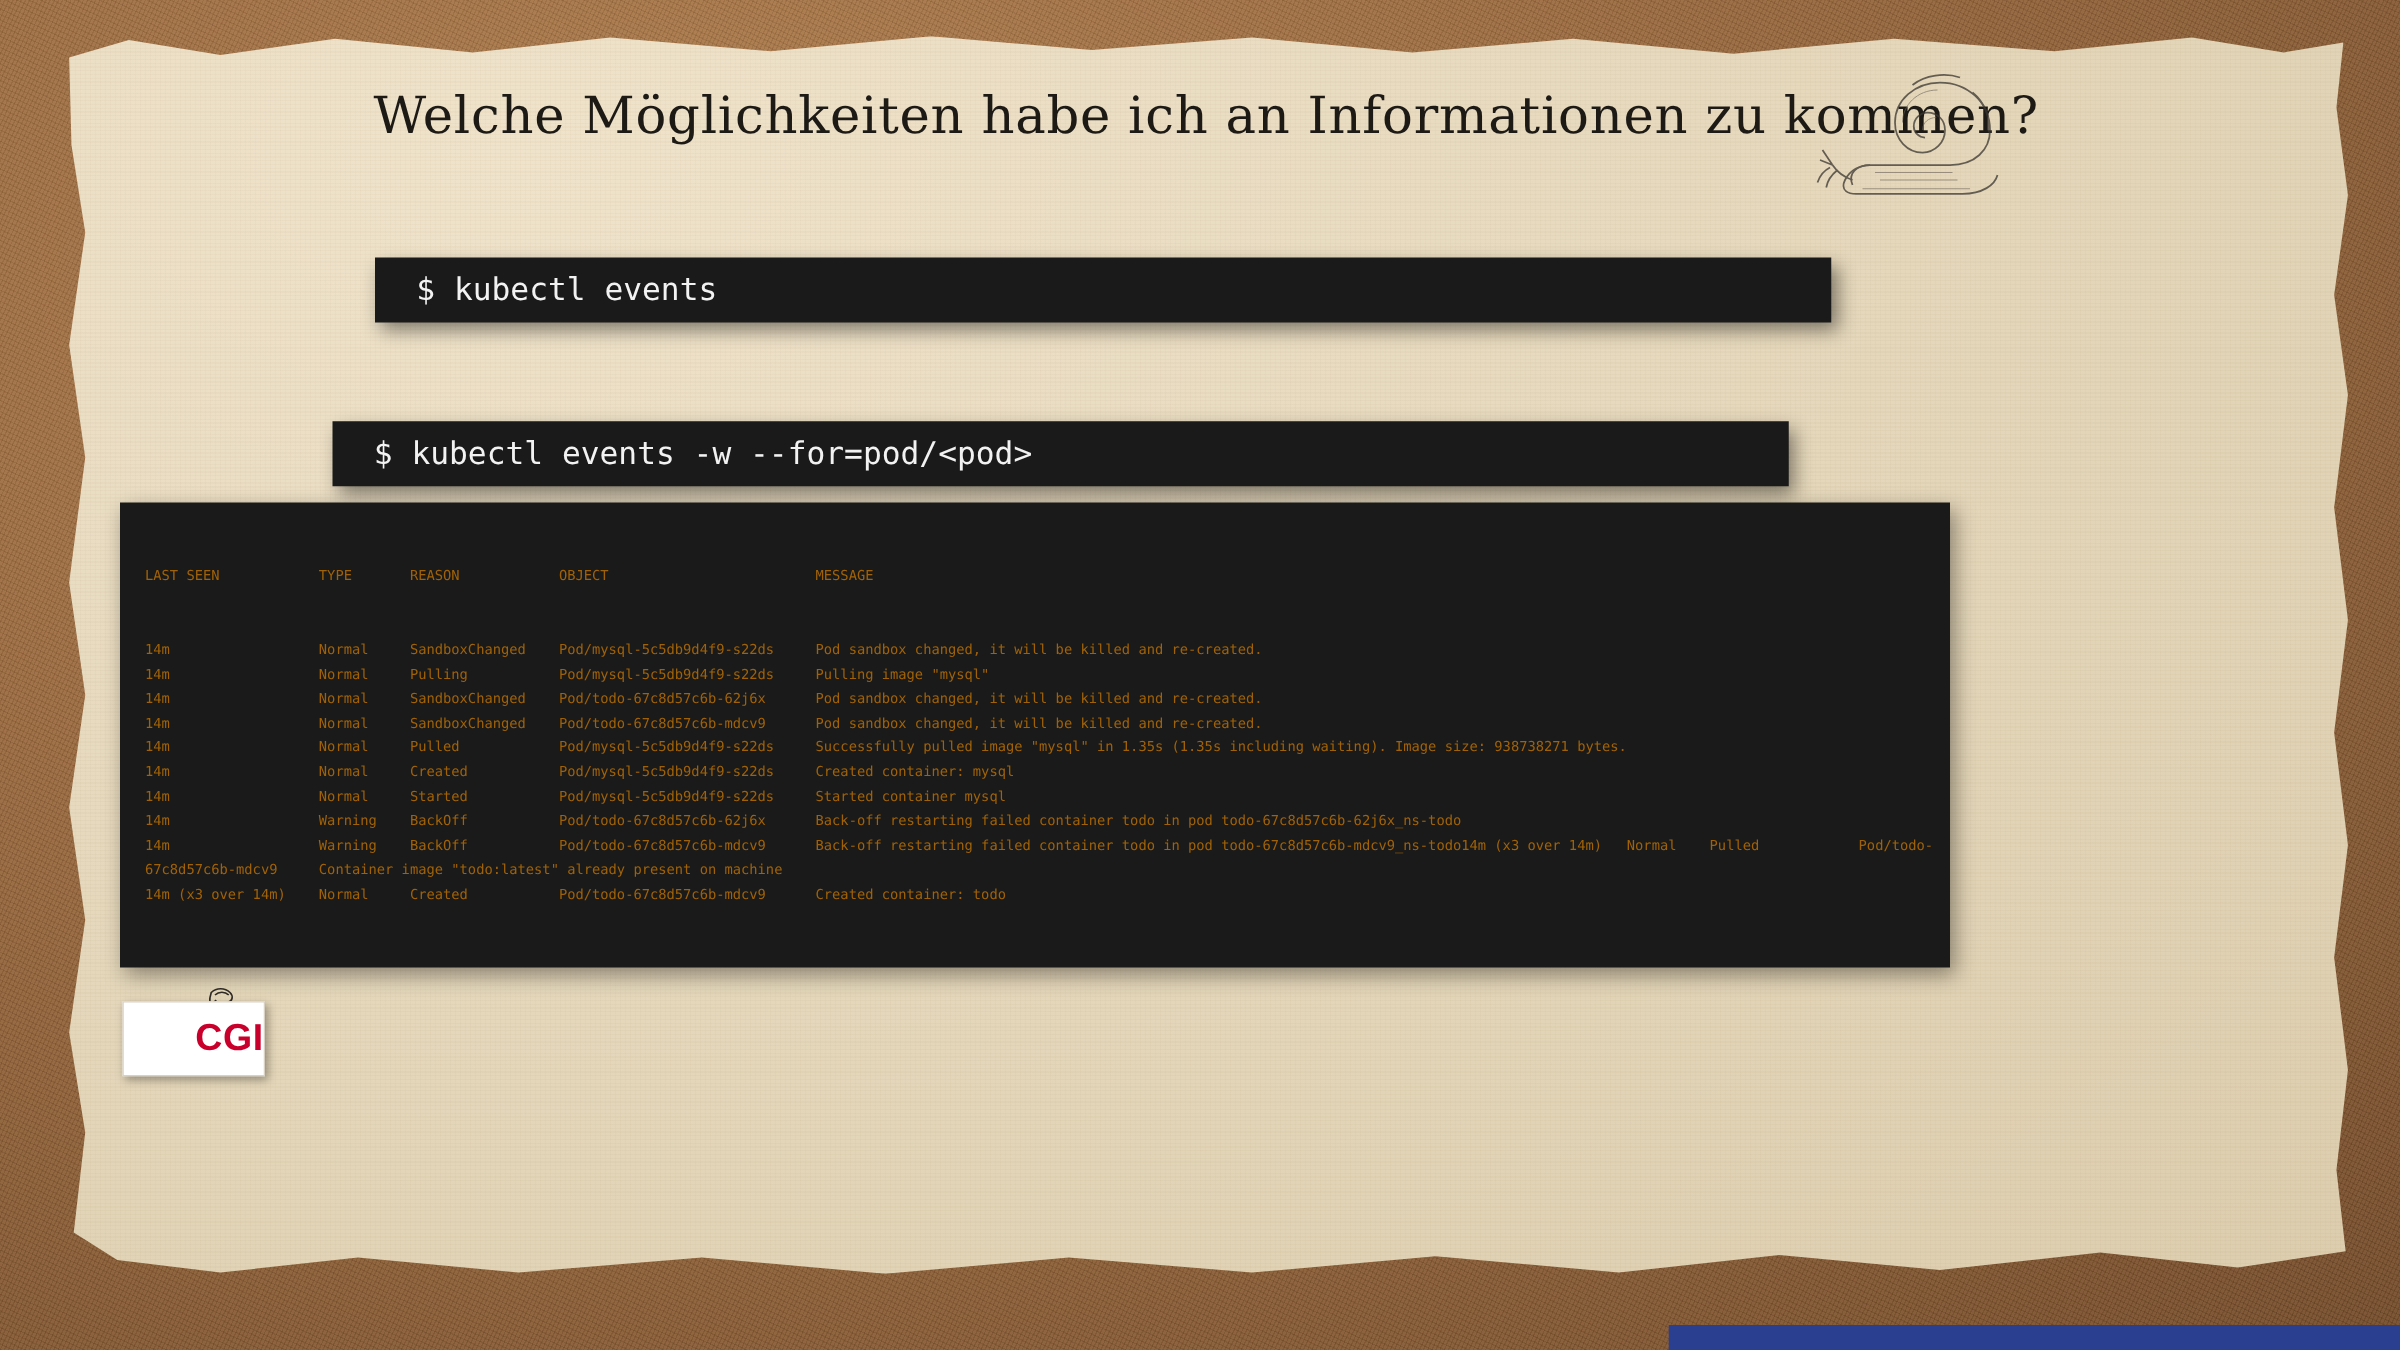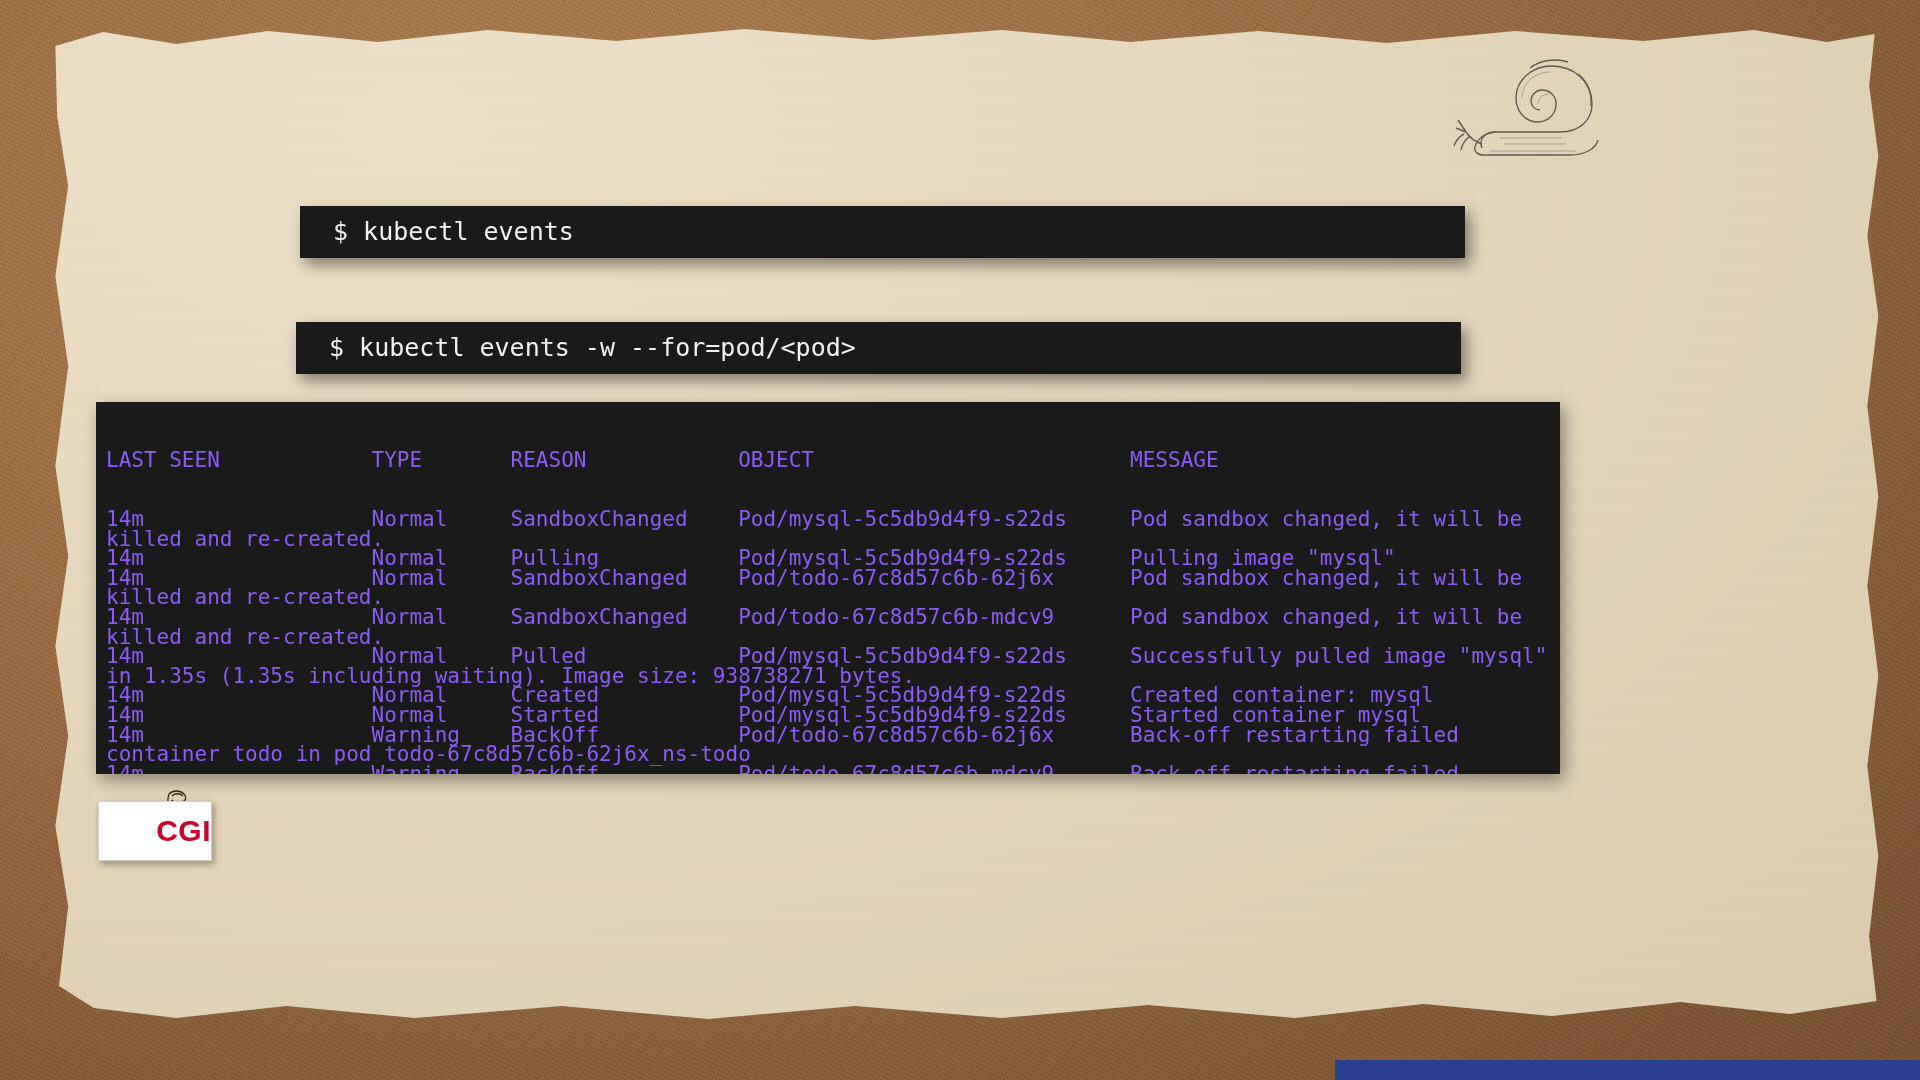--- a/index.html
+++ b/index.html
@@ -87,35 +87,35 @@
     font-size: 25px;
     line-height: 52px;
     padding-left: 33px;
     height: 52px;
     box-shadow: 5px 7px 14px rgba(0,0,0,0.45);
     white-space: pre;
     overflow: hidden;
   }
   #cmd0 { left: 218px; top: 180px;  width: 1132px; margin-left: 34px; }
   #cmd1 { left: 218px; top: 245px;  width: 1120px; }
-  #cmd2 { left: 218px; top: 296px;  width: 1132px; margin-left: 30px; }
+  #cmd2 { left: 218px; top: 311px;  width: 1132px; }
 
   
   #terminal {
     position: absolute;
     left: 48px;
     top: 376px;
     width: 1464px;
     height: 372px;
     background: #1a1a1a;
-    color: #8b5cf6;
+    color: #a16207;
     font-family: "DejaVu Sans Mono", monospace;
-    font-size: 21px;
+    font-size: 11px;
     line-height: 19.6px;
-    padding: 10px 0 8px 10px;
+    padding: 10px 0 8px 20px;
     box-shadow: 4px 6px 16px rgba(0,0,0,0.4);
     overflow: hidden;
     white-space: pre-wrap;
     word-break: break-word;
     box-sizing: border-box;
   }
 
   
   #logo-card {
     position: absolute;
@@ -154,20 +154,21 @@
     height: 20px;
     background: #2a3f8f;
   }
 </style>
 </head>
 <body>
 
 <div id="paper">
   <div id="paper-grain"></div>
 
+  <div id="title">Welche Möglichkeiten habe ich an Informationen zu kommen?</div>
 
   <svg id="snail" viewBox="0 0 180 110">
     <g fill="none" stroke="#3a3530" stroke-width="1.4">
       <path d="M52 96 C48 86 56 80 66 80 L130 80 C150 80 162 68 162 52 C162 30 144 14 122 14 C102 14 86 28 86 46 C86 60 96 70 108 70 C118 70 126 62 126 52 C126 44 120 38 112 38 C106 38 101 43 101 49 C101 54 105 58 110 58"></path>
       <path d="M66 80 C58 80 50 84 46 92 C42 100 48 104 58 103 L140 103 C156 103 166 96 168 88"></path>
       <path d="M52 92 C46 90 40 86 36 80"></path>
       <path d="M36 80 L28 68 M36 80 L26 76"></path>
       <path d="M34 82 C30 84 26 88 24 94"></path>
       <path d="M40 84 C35 88 32 92 31 98"></path>
       <path d="M100 16 C110 8 126 6 138 10"></path>

